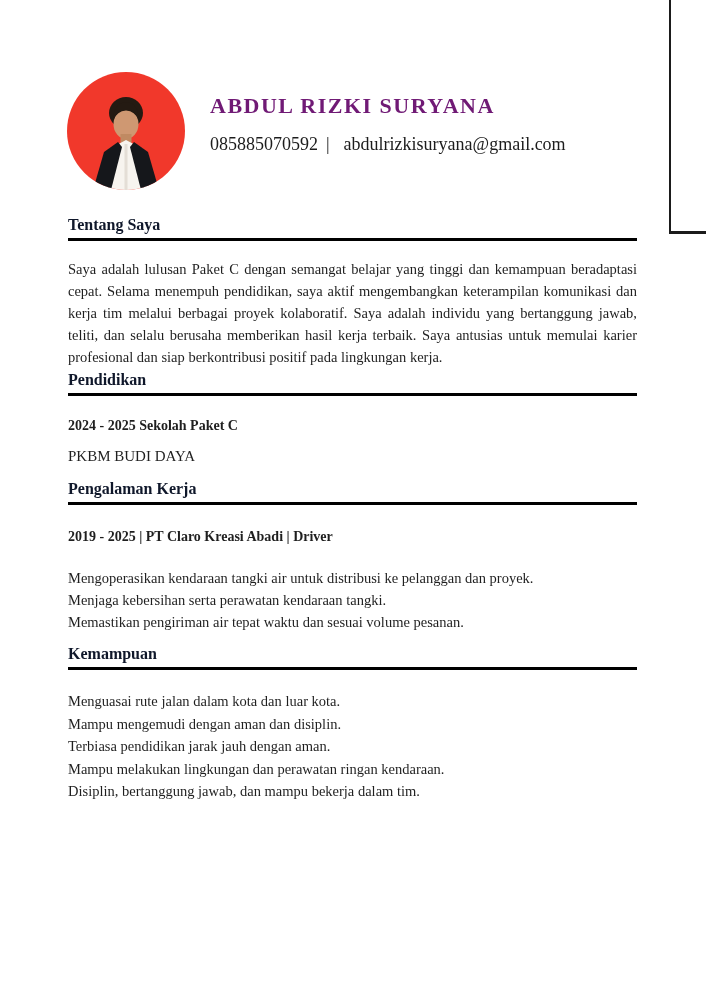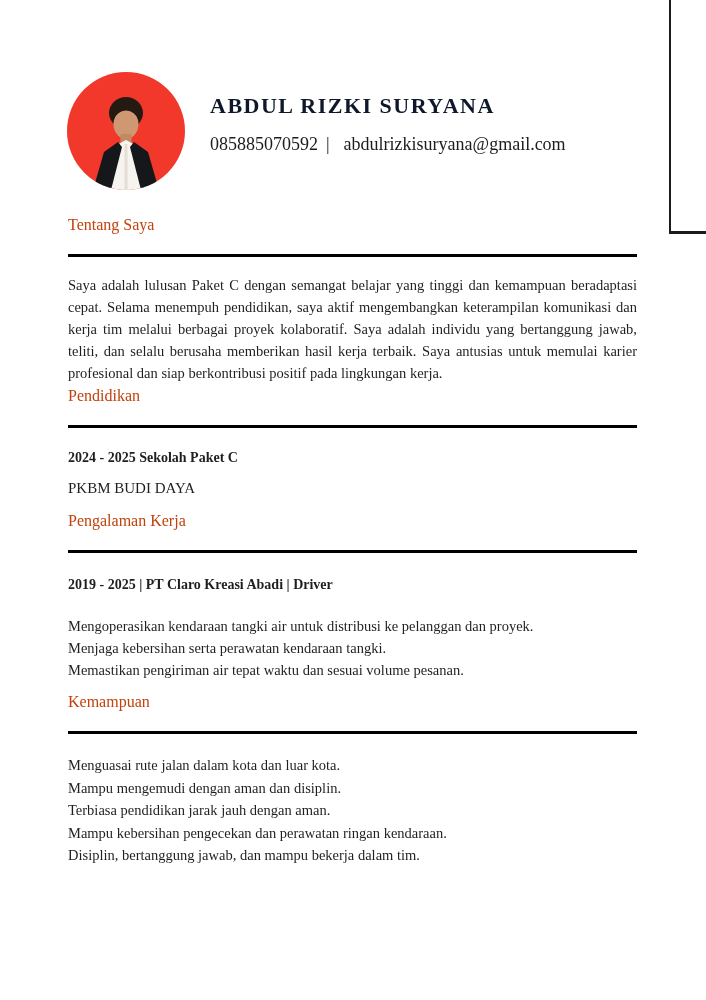--- a/index.html
+++ b/index.html
@@ -38,21 +38,21 @@
   }
   .photo svg { display: block; width: 118px; height: 118px; }
   .header-text {
     padding-top: 21px;
     margin-left: 25px;
   }
   .name {
     font-size: 22px;
     font-weight: bold;
     letter-spacing: 1.5px;
-    color: #0f172a;
+    color: #701a75;
     line-height: 26px;
     white-space: nowrap;
   }
   .contact {
     margin-top: 16px;
     font-size: 18px;
     color: #1c1c1c;
     line-height: 18px;
     white-space: nowrap;
   }
@@ -60,23 +60,23 @@
   
   .content {
     position: absolute;
     top: 190px; left: 68px;
     width: 569px;
     color: #1f1f1f;
   }
   h2.section-title {
     font-size: 16px;
     line-height: 19px;
-    font-weight: normal;
-    color: #c2410c;
-    padding-bottom: 20px;
+    font-weight: bold;
+    color: #0f172a;
+    padding-bottom: 4px;
     border-bottom: 3px solid #000000;
   }
   .sec-about    h2 { margin-top: 25px; }
   .sec-edu      h2 { margin-top: 2px; }
   .sec-work     h2 { margin-top: 12px; }
   .sec-skills   h2 { margin-top: 11px; }
   .about-paragraph {
     margin-top: 17px;
     font-size: 14.5px;
     line-height: 22px;
@@ -158,19 +158,19 @@
         <div class="line">Memastikan pengiriman air tepat waktu dan sesuai volume pesanan.</div>
       </div>
     </section>
 
     <section class="sec-skills">
       <h2 class="section-title">Kemampuan</h2>
       <div class="skill-list">
         <div class="line">Menguasai rute jalan dalam kota dan luar kota.</div>
         <div class="line">Mampu mengemudi dengan aman dan disiplin.</div>
         <div class="line">Terbiasa pendidikan jarak jauh dengan aman.</div>
-        <div class="line">Mampu kebersihan pengecekan dan perawatan ringan kendaraan.</div>
+        <div class="line">Mampu melakukan lingkungan dan perawatan ringan kendaraan.</div>
         <div class="line">Disiplin, bertanggung jawab, dan mampu bekerja dalam tim.</div>
       </div>
     </section>
 
   </div>
 </div>
 
 </body></html>

